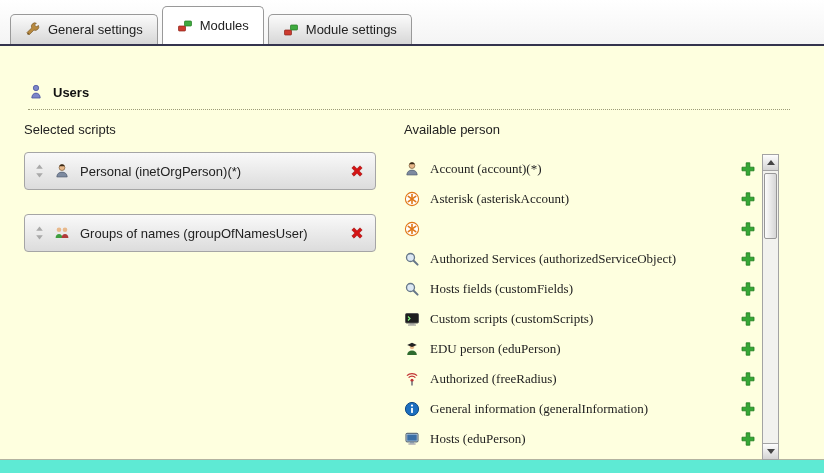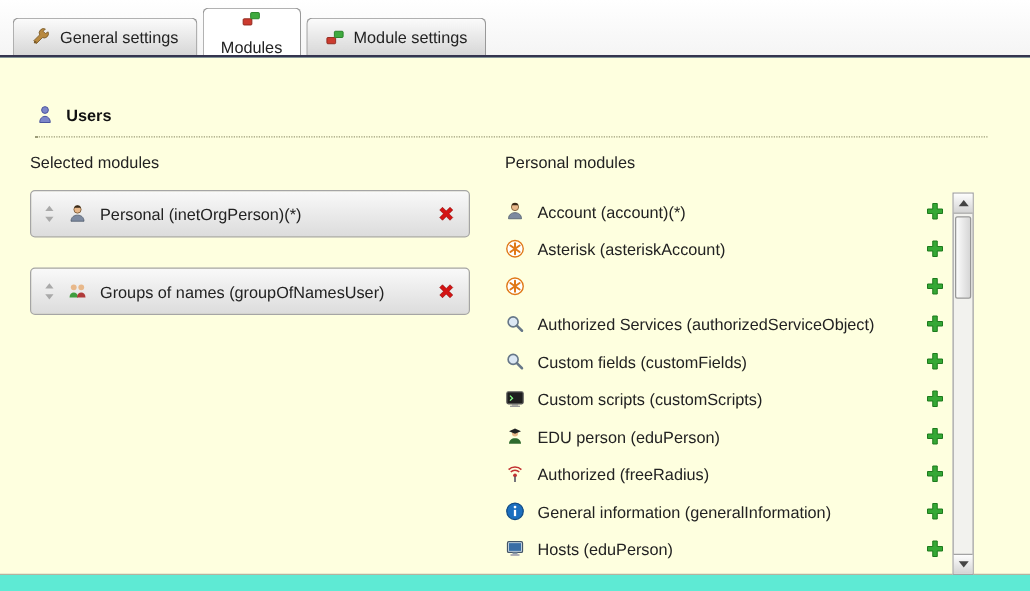--- a/index.html
+++ b/index.html
@@ -47,21 +47,20 @@
     background: linear-gradient(#fbfbfb, #d7d7d7);
     color: #222;
     cursor: pointer;
     white-space: nowrap;
     z-index: 2;
   }
   .tab.active {
     height: 38px;
     background: #ffffff;
     z-index: 3;
-    flex-direction: column;
   }
   .tab .icon { display: inline-flex; width: 16px; height: 16px; }
   .icon svg { width: 100%; height: 100%; display: block; }
 
   
   .content {
     position: absolute;
     left: 0; top: 46px;
     width: 824px; height: 414px;
     background: #feffdf;
@@ -121,21 +120,21 @@
     left: 404px; top: 108px;
     width: 352px;
   }
   .avail-row {
     height: 30px;
     display: flex;
     align-items: center;
     gap: 10px;
   }
   .avail-row .module-icon { width: 16px; height: 16px; display: inline-flex; }
-  .avail-label { color: #222; }
+  .avail-label { color: #222; font-family: Liberation Serif, serif; }
 
   
   .scrollbar {
     position: absolute;
     left: 762px; top: 108px;
     width: 17px; height: 306px;
     background: #f2f2ee;
     border: 1px solid #a3a3a3;
     display: flex;
     flex-direction: column;
@@ -213,22 +212,22 @@
     <div class="users-header">
       <span class="icon">
         <svg viewBox="0 0 16 16">
             <circle cx="8" cy="4" r="2.7" fill="#7c86c9" stroke="#4a549e" stroke-width="0.8"></circle>
             <path d="M3.8 14c0-3.1 1.9-4.9 4.2-4.9s4.2 1.8 4.2 4.9z" fill="#7c86c9" stroke="#4a549e" stroke-width="0.8"></path>
           </svg>
       </span>
       <span>Users</span>
     </div>
 
-    <div class="col-heading selected">Selected modules</div>
-    <div class="col-heading available">Personal modules</div>
+    <div class="col-heading selected">Selected scripts</div>
+    <div class="col-heading available">Available person</div>
 
     <div class="sel-box first">
       <span class="handle">
         <svg viewBox="0 0 9 16">
             <path d="M4.5 1.5l3.3 4.2H1.2z" fill="#a9a9a9"></path>
             <path d="M4.5 14.5l3.3-4.2H1.2z" fill="#a9a9a9"></path>
           </svg>
       </span>
       <span class="module-icon">
         <svg viewBox="0 0 16 16">
@@ -338,21 +337,21 @@
         </button>
       </div>
 
       <div class="avail-row">
         <span class="module-icon">
           <svg viewBox="0 0 16 16">
               <circle cx="6.5" cy="6.5" r="4" fill="#dce8f4" stroke="#667788" stroke-width="1.3"></circle>
               <line x1="9.7" y1="9.7" x2="13.6" y2="13.6" stroke="#667788" stroke-width="2" stroke-linecap="round"></line>
             </svg>
         </span>
-        <span class="avail-label">Custom fields (customFields)</span>
+        <span class="avail-label">Hosts fields (customFields)</span>
         <button class="icon-btn">
           <svg viewBox="0 0 16 16">
               <path d="M6.2 1.8h3.6v4.4H14v3.6H9.8v4.4H6.2V9.8H2V6.2h4.2z" fill="#35a835" stroke="#1d7a1d" stroke-width="0.8"></path>
             </svg>
         </button>
       </div>
 
       <div class="avail-row">
         <span class="module-icon">
           <svg viewBox="0 0 16 16">

